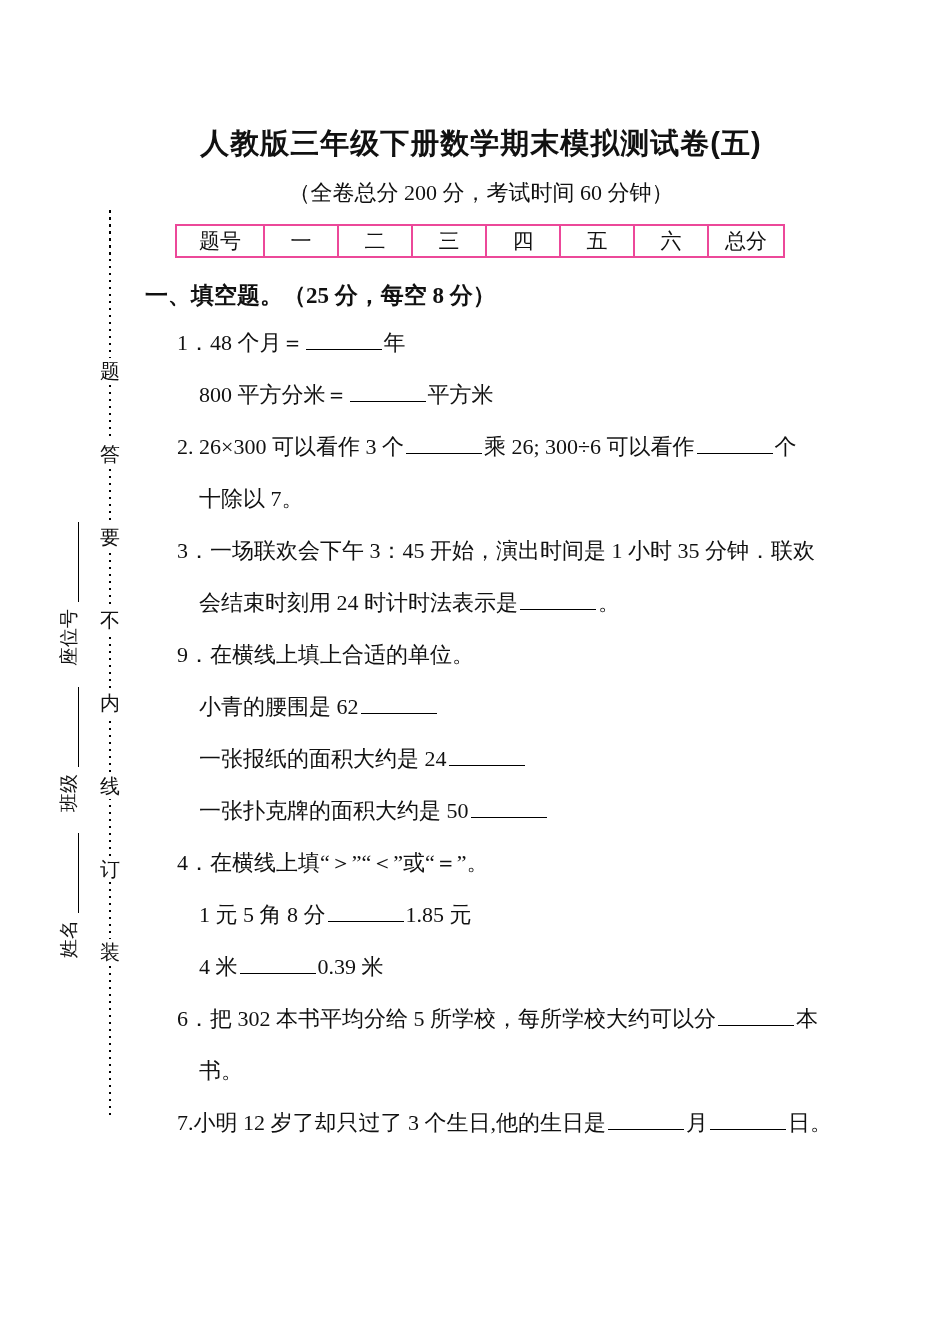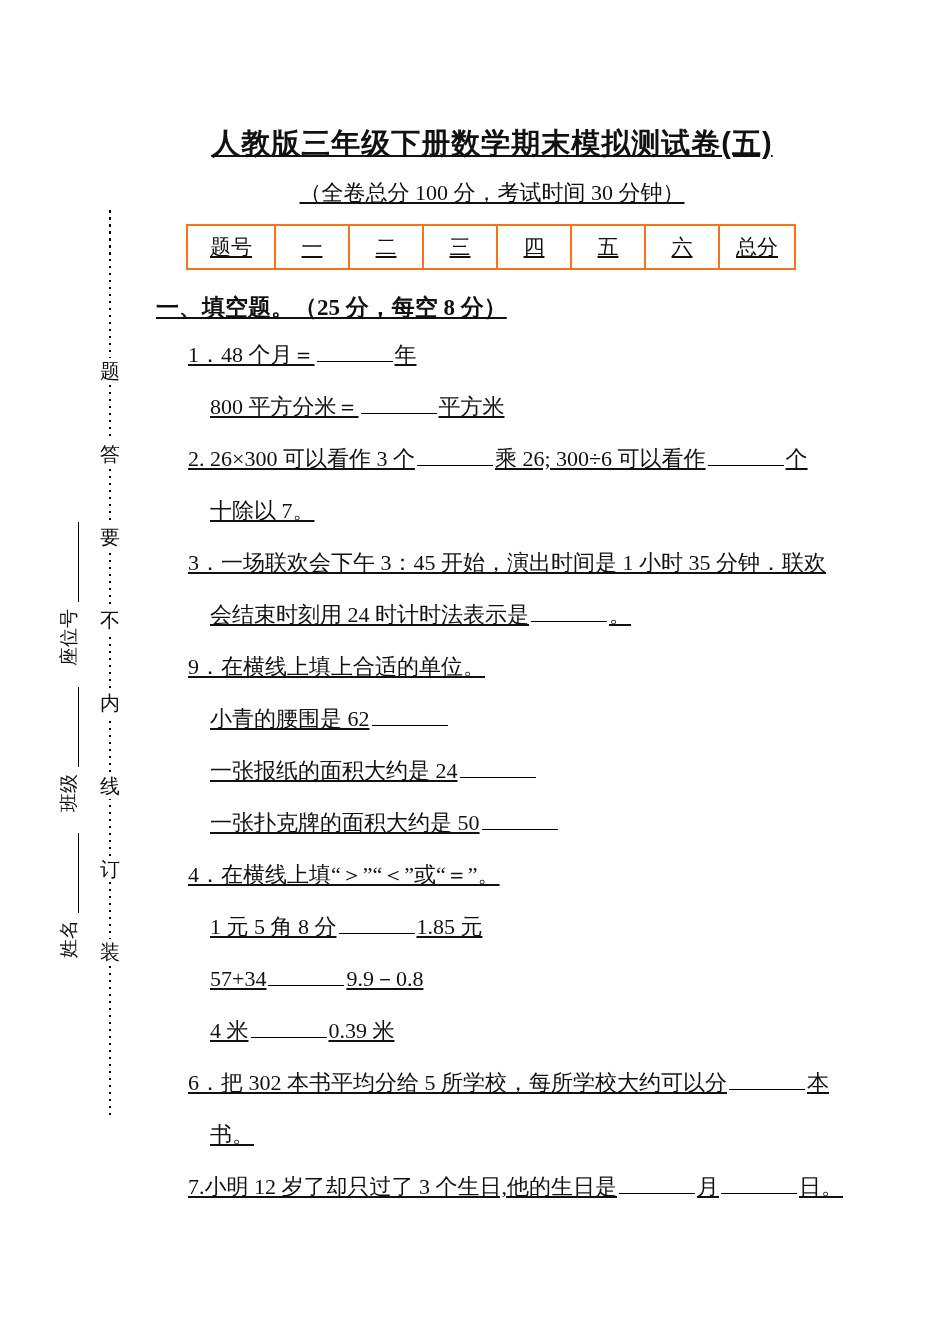--- a/index.html
+++ b/index.html
@@ -32,21 +32,21 @@
     display:flex; align-items:center; gap:7px;
     font-size:19px; white-space:nowrap;
   }
   .sline {
     display:inline-block; width:80px; height:1em;
     border-bottom:1.5px solid #000;
     margin-right:14px;
   }
 
   
-  .content { position:absolute; left:156px; top:0; width:672px;text-decoration:underline; }
+  .content { position:absolute; left:145px; top:0; width:672px; }
 
   .title {
     margin-top:124px;
     text-align:center;
     font-family:"Liberation Sans","DejaVu Sans",sans-serif;
     font-weight:bold;
     font-size:29px;
     letter-spacing:1px;
   }
   .subtitle {
@@ -54,22 +54,22 @@
     text-align:center;
     font-size:22px;
   }
 
   table.score {
     margin:16px 0 0 30px;
     border-collapse:collapse;
     table-layout:fixed;
   }
   table.score td {
-    border:2px solid #f97316;
-    height:44px;
+    border:2px solid #ec4899;
+    height:32px;
     text-align:center;
     vertical-align:middle;
     font-size:21px;
   }
 
   .section-heading {
     margin-top:22px;
     font-weight:bold;
     font-size:23px;
   }
@@ -110,21 +110,21 @@
     <span>姓名</span>
     <span class="sline"></span>
     <span>班级</span>
     <span class="sline"></span>
     <span>座位号</span>
     <span class="sline"></span>
   </div>
 
   <div class="content">
     <div class="title">人教版三年级下册数学期末模拟测试卷(五)</div>
-    <div class="subtitle">（全卷总分 100 分，考试时间 30 分钟）</div>
+    <div class="subtitle">（全卷总分 200 分，考试时间 60 分钟）</div>
 
     <table class="score">
       <colgroup>
         <col style="width:88px">
         <col style="width:74px">
           <col style="width:74px">
           <col style="width:74px">
         <col style="width:74px">
           <col style="width:74px">
           <col style="width:74px">
@@ -152,21 +152,20 @@
         <div class="qline">2. 26×300 可以看作 3 个<span class="blank"></span>乘 26; 300÷6 可以看作<span class="blank"></span>个</div>
         <div class="qline indent">十除以 7。</div>
         <div class="qline">3．一场联欢会下午 3：45 开始，演出时间是 1 小时 35 分钟．联欢</div>
         <div class="qline indent">会结束时刻用 24 时计时法表示是<span class="blank"></span>。</div>
         <div class="qline">9．在横线上填上合适的单位。</div>
         <div class="qline indent">小青的腰围是 62<span class="blank"></span></div>
         <div class="qline indent">一张报纸的面积大约是 24<span class="blank"></span></div>
         <div class="qline indent">一张扑克牌的面积大约是 50<span class="blank"></span></div>
         <div class="qline">4．在横线上填“＞”“＜”或“＝”。</div>
         <div class="qline indent">1 元 5 角 8 分<span class="blank"></span>1.85 元</div>
-        <div class="qline indent">57+34<span class="blank"></span>9.9－0.8</div>
         <div class="qline indent">4 米<span class="blank"></span>0.39 米</div>
         <div class="qline">6．把 302 本书平均分给 5 所学校，每所学校大约可以分<span class="blank"></span>本</div>
         <div class="qline indent">书。</div>
         <div class="qline">7.小明 12 岁了却只过了 3 个生日,他的生日是<span class="blank"></span>月<span class="blank"></span>日。</div>
       </div>
   </div>
 
 </div>
 
 </body></html>

